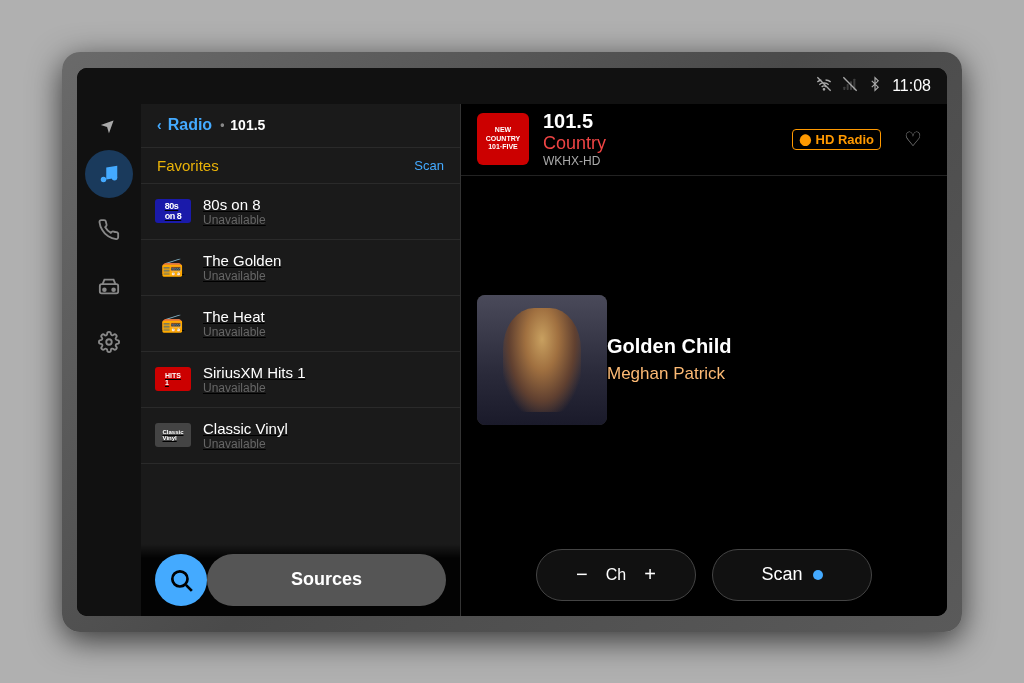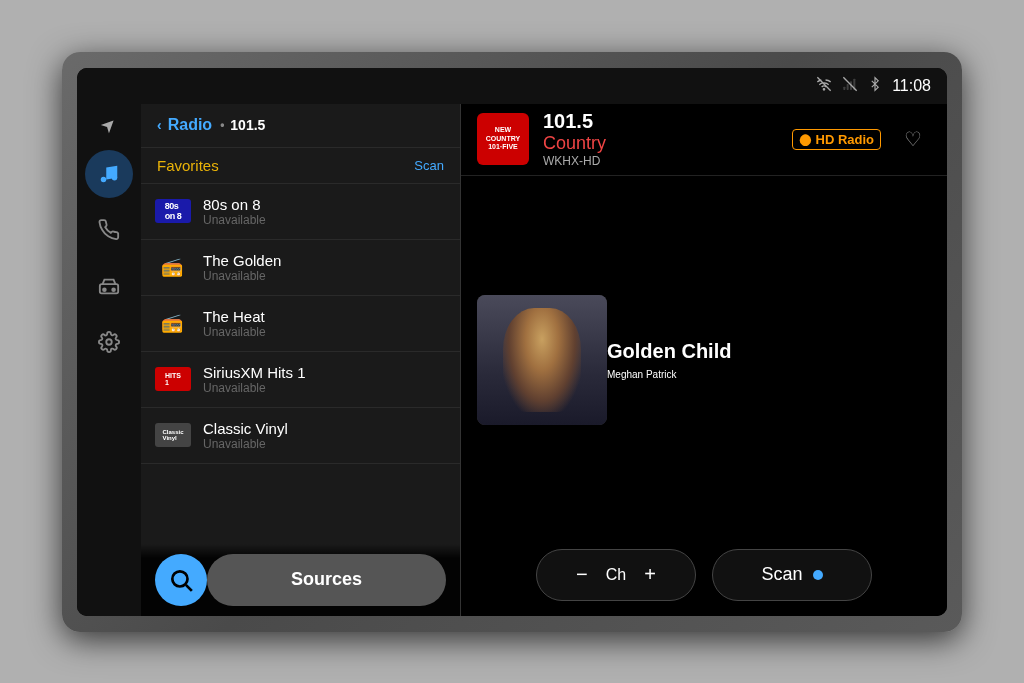--- a/index.html
+++ b/index.html
@@ -156,20 +156,21 @@
       overflow: hidden;
     }
     .fav-item {
       height: 56px;
       display: flex;
       align-items: center;
       padding: 0 14px;
       gap: 12px;
       border-bottom: 1px solid #2a2a2a;
       cursor: pointer;
+      text-decoration: underline;
     }
     .fav-icon {
       width: 36px;
       height: 24px;
       display: flex;
       align-items: center;
       justify-content: center;
       flex-shrink: 0;
     }
     .fav-info {
@@ -383,22 +384,22 @@
     .song-info {
       flex: 1;
     }
     .song-title {
       color: #fff;
       font-size: 20px;
       font-weight: 600;
       margin-bottom: 6px;
     }
     .song-artist {
-      color: #ffffff;
-      font-size: 10px;
+      color: #fdba74;
+      font-size: 17px;
     }
 
     
     .controls-row {
       height: 72px;
       display: flex;
       align-items: center;
       justify-content: center;
       gap: 16px;
       padding: 0 16px 10px;

